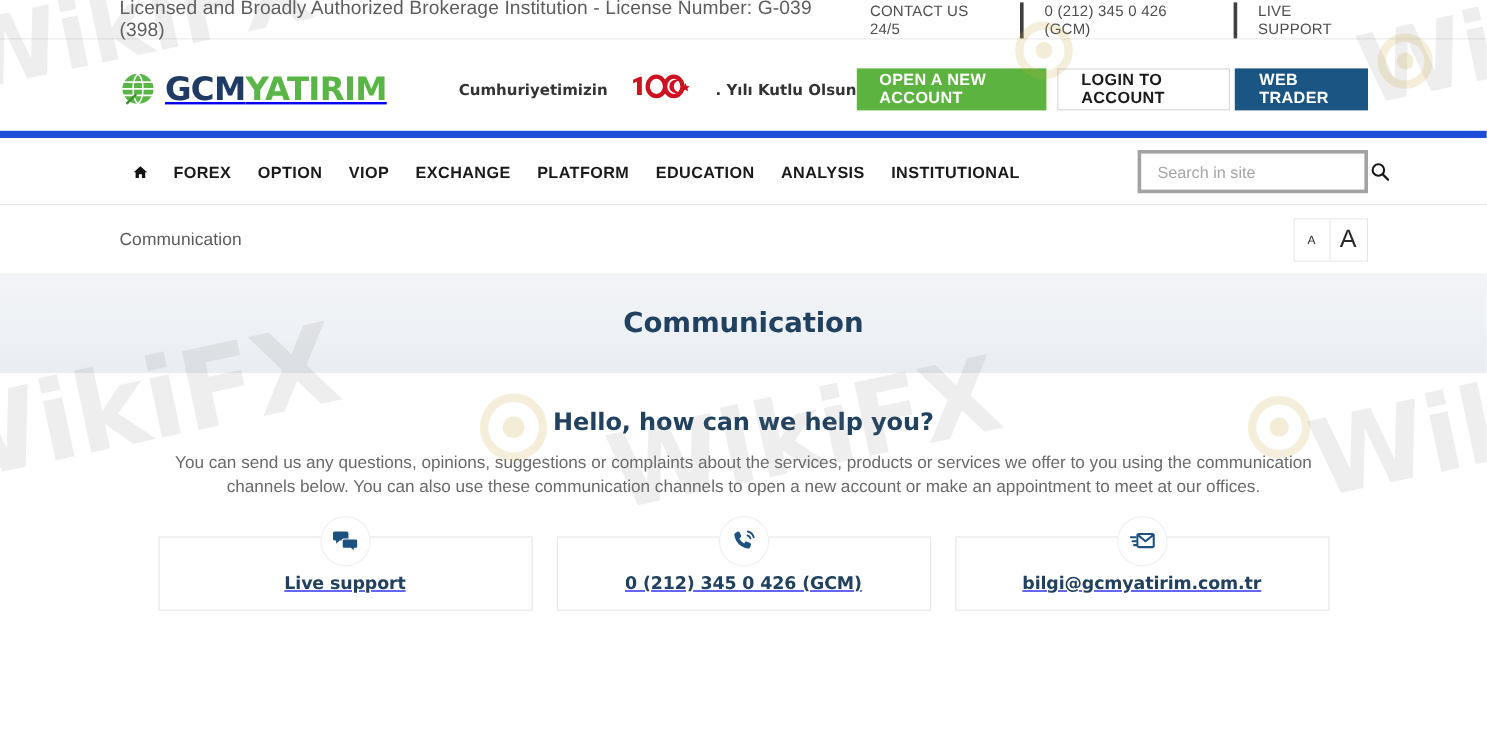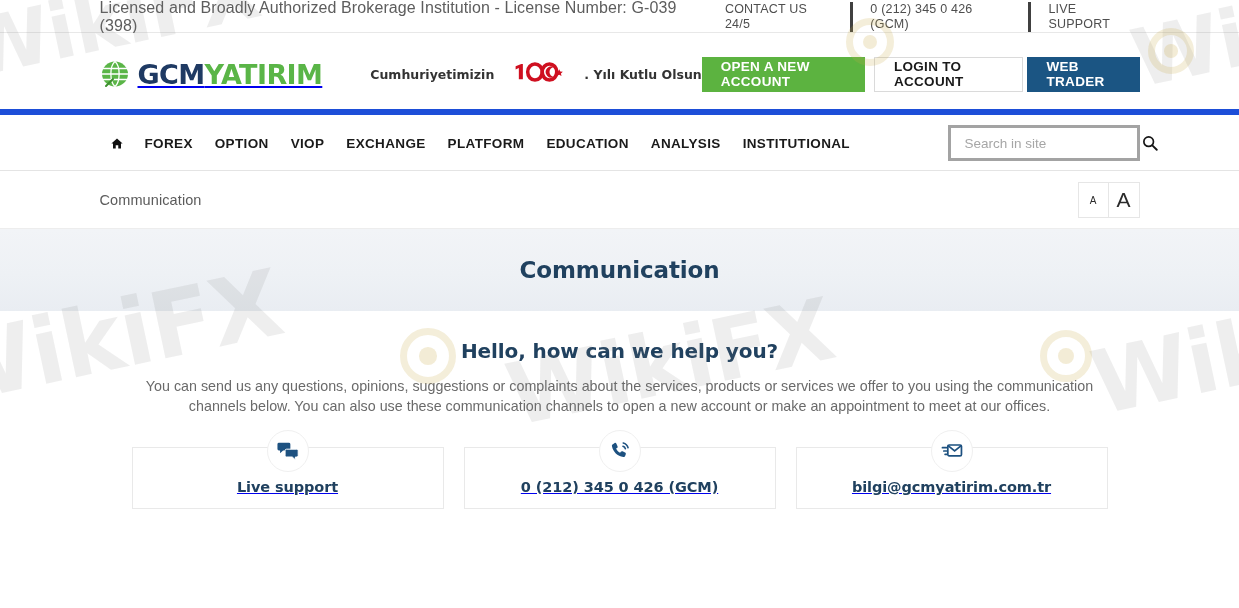--- a/index.html
+++ b/index.html
@@ -107,21 +107,21 @@
     letter-spacing: -0.6px;
     font-family: "DejaVu Sans", sans-serif;
     line-height: 1;
   }
   .logo-gcm { color: #1f3a63; }
   .logo-yat { color: #5ab547; }
 
   .centennial {
     display: flex;
     align-items: center;
-    margin-left: 48px;
+    margin-left: 60px;
     gap: 20px;
     white-space: nowrap;
   }
   .cent-txt {
     font-size: 12.5px;
     color: #333;
     font-weight: 600;
     font-family: "DejaVu Sans", sans-serif;
   }
   .cent-100 { display: inline-block; }

